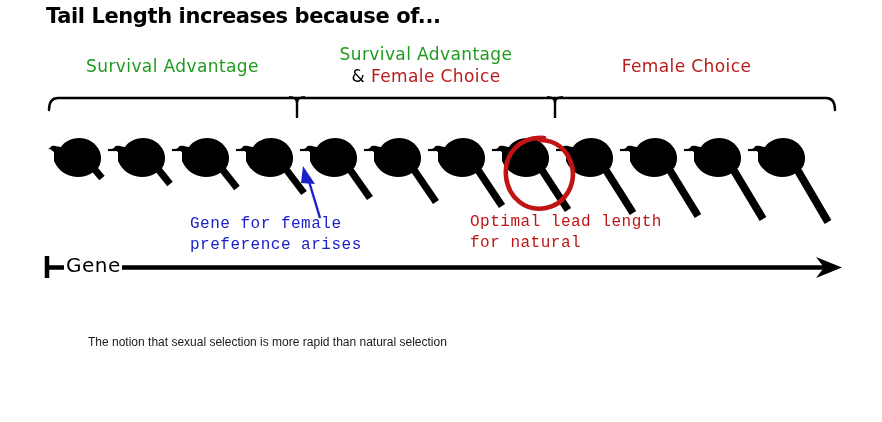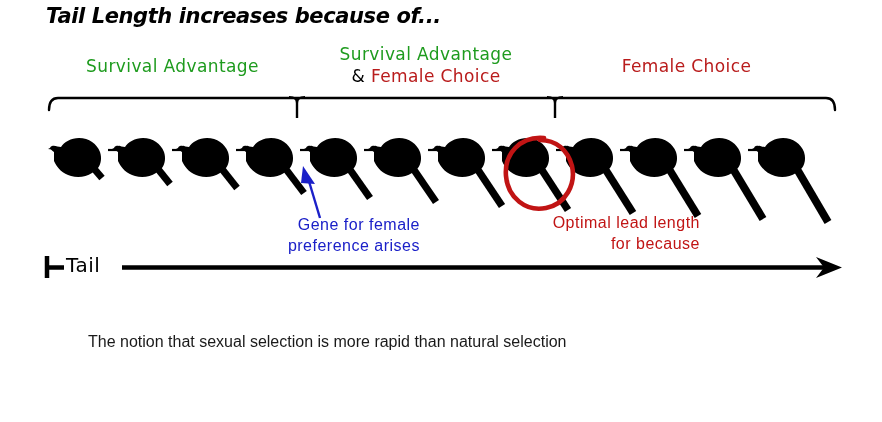--- a/index.html
+++ b/index.html
@@ -26,21 +26,20 @@
   #title {
     position: absolute;
     left: 46px;
     top: 4px;
     font-family: "DejaVu Sans", sans-serif;
     font-size: 21px;
     font-weight: bold;
     letter-spacing: -0.4px;
     color: #000000;
     white-space: nowrap;
-    font-style: italic;
   }
 
   
   .phase-label {
     position: absolute;
     font-family: "DejaVu Sans", sans-serif;
     font-size: 17px;
     letter-spacing: 0.4px;
     text-align: center;
     white-space: nowrap;
@@ -80,24 +79,24 @@
     position: absolute;
     left: 40px;
     top: 118px;
     width: 820px;
     height: 110px;
   }
 
   
   .annotation {
     position: absolute;
-    font-family: Liberation Sans, sans-serif;
+    font-family: Liberation Mono, monospace;
     font-size: 16px;
     letter-spacing: 0.5px;
-    text-align: right;
+    text-align: left;
     line-height: 21px;
     white-space: nowrap;
   }
   #gene-note {
     left: 190px;
     top: 214px;
     width: 230px;
     color: #1b20c8;
   }
   #optimal-note {
@@ -140,21 +139,21 @@
     color: #000000;
   }
 
   
   #caption {
     position: absolute;
     left: 88px;
     top: 329px;
     width: 700px;
     font-family: "Liberation Sans", sans-serif;
-    font-size: 16px;
+    font-size: 12px;
     line-height: 26px;
     color: #1a1a1a;
   }
   #caption div { white-space: nowrap; }
 </style>
 </head>
 <body>
 
 <div id="figure">
 
@@ -287,32 +286,32 @@
     <path d="M13,6 L25,24 L11,23 Z" fill="#1b20c8"></path>
   </svg>
 
   <div class="annotation" id="gene-note">
     <div>Gene for female</div>
     <div>preference arises</div>
   </div>
 
   <div class="annotation" id="optimal-note">
     <div>Optimal lead length</div>
-    <div>for because</div>
+    <div>for natural</div>
   </div>
 
   <svg id="time-axis" viewBox="0 0 810 34">
 
     <path d="M3,6 L3,28" stroke="#000000" stroke-width="4.5" fill="none"></path>
 
     <path d="M3,17.5 L20,17.5" stroke="#000000" stroke-width="4.5" fill="none"></path>
 
     <path d="M78,17.5 L780,17.5" stroke="#000000" stroke-width="4.5" fill="none"></path>
 
     <path d="M772,7 L798,17.5 L772,28 L780,17.5 Z" fill="#000000"></path>
   </svg>
-  <div id="time-label">Tail</div>
+  <div id="time-label">Gene</div>
 
   <div id="caption">
     <div>The notion that sexual selection is more rapid than natural selection</div>
   </div>
 
 </div>
 
 </body></html>

